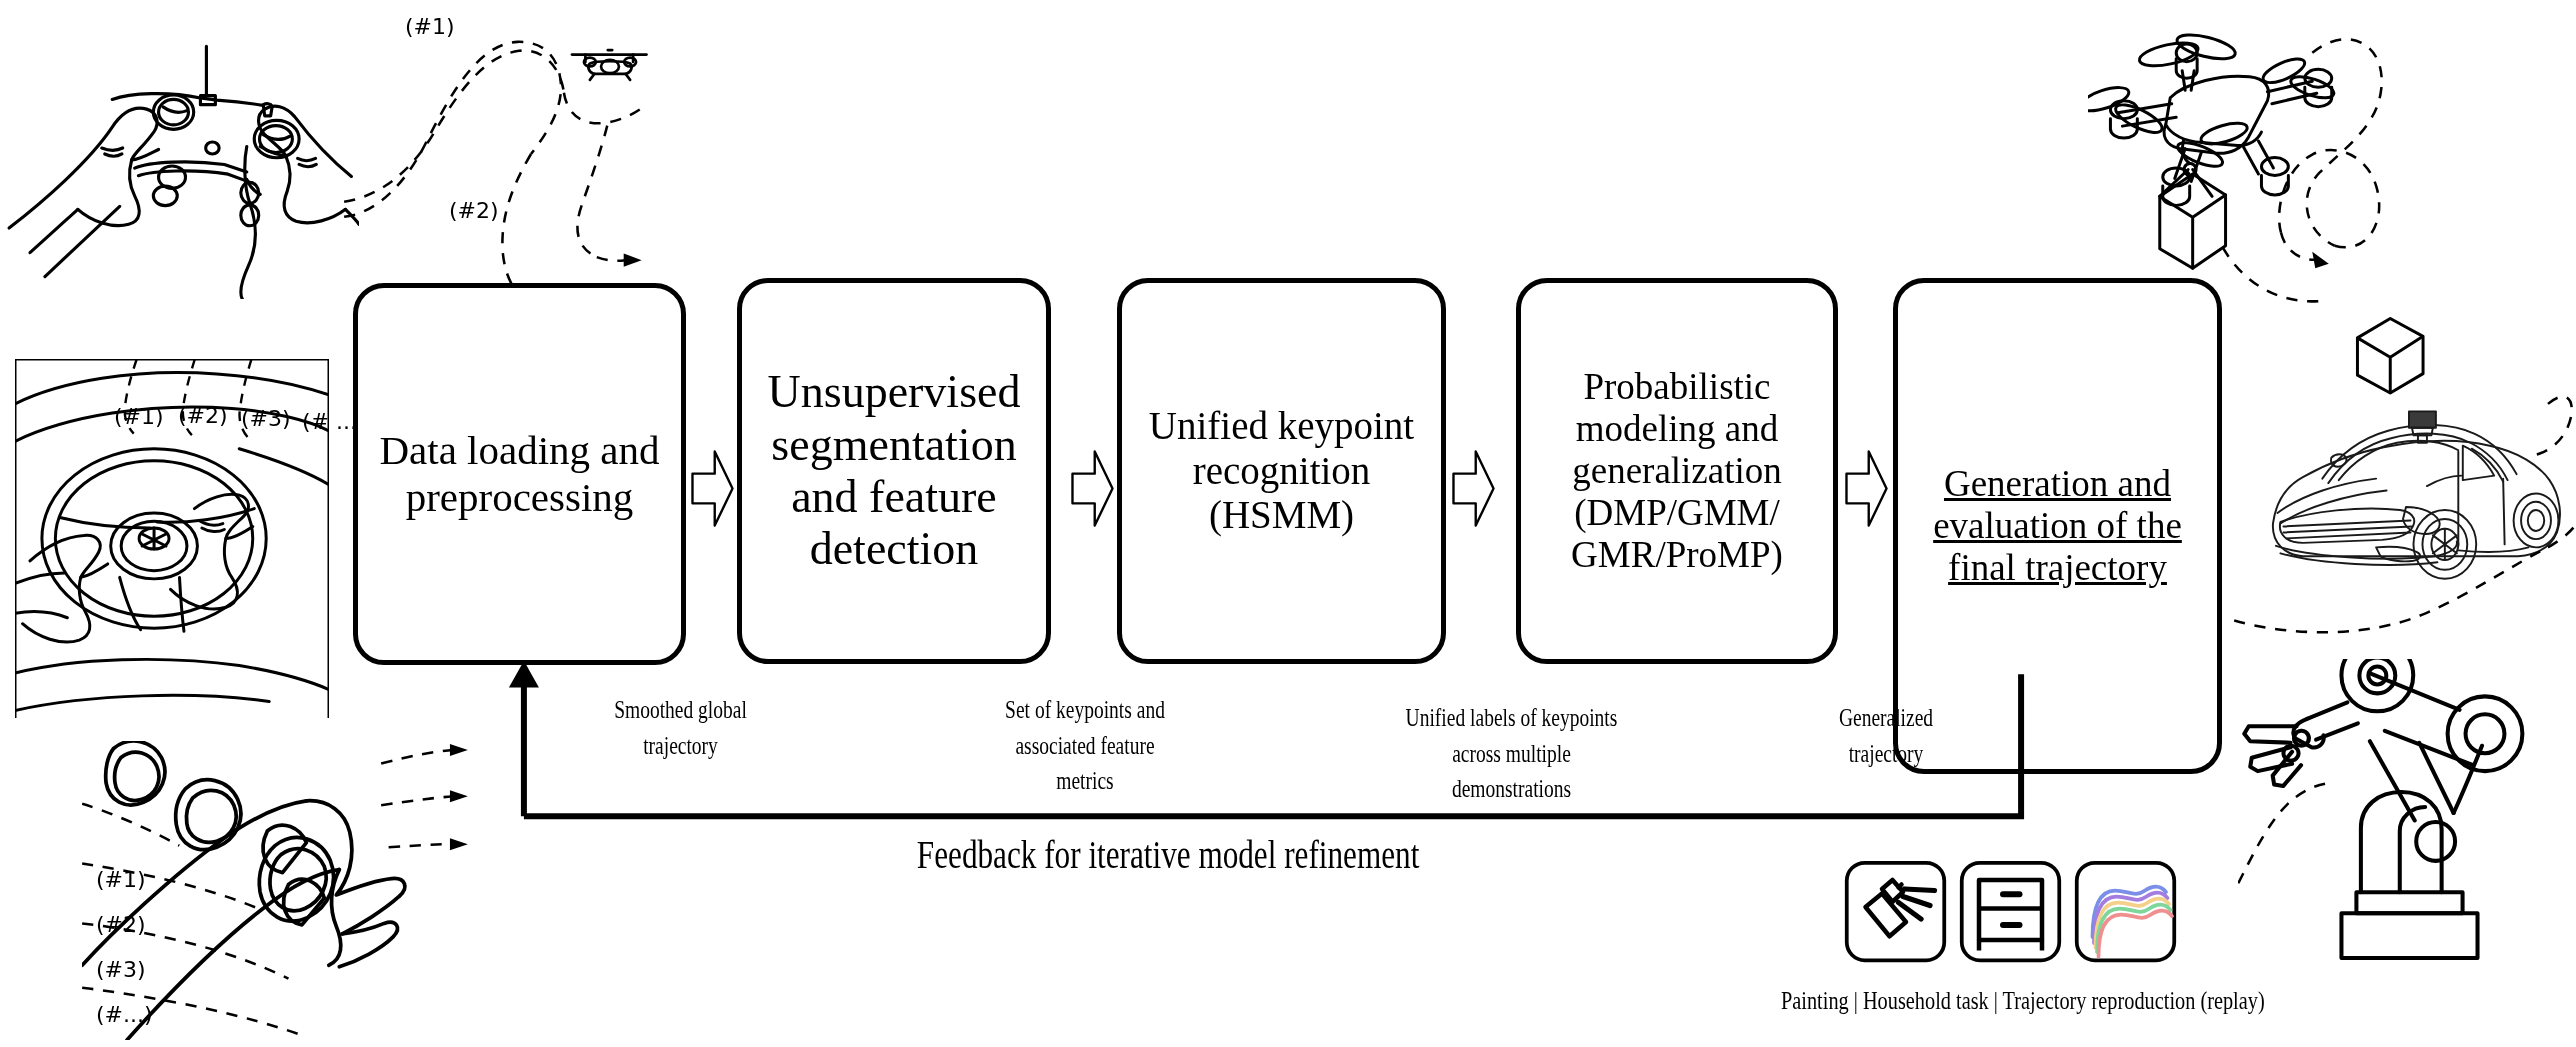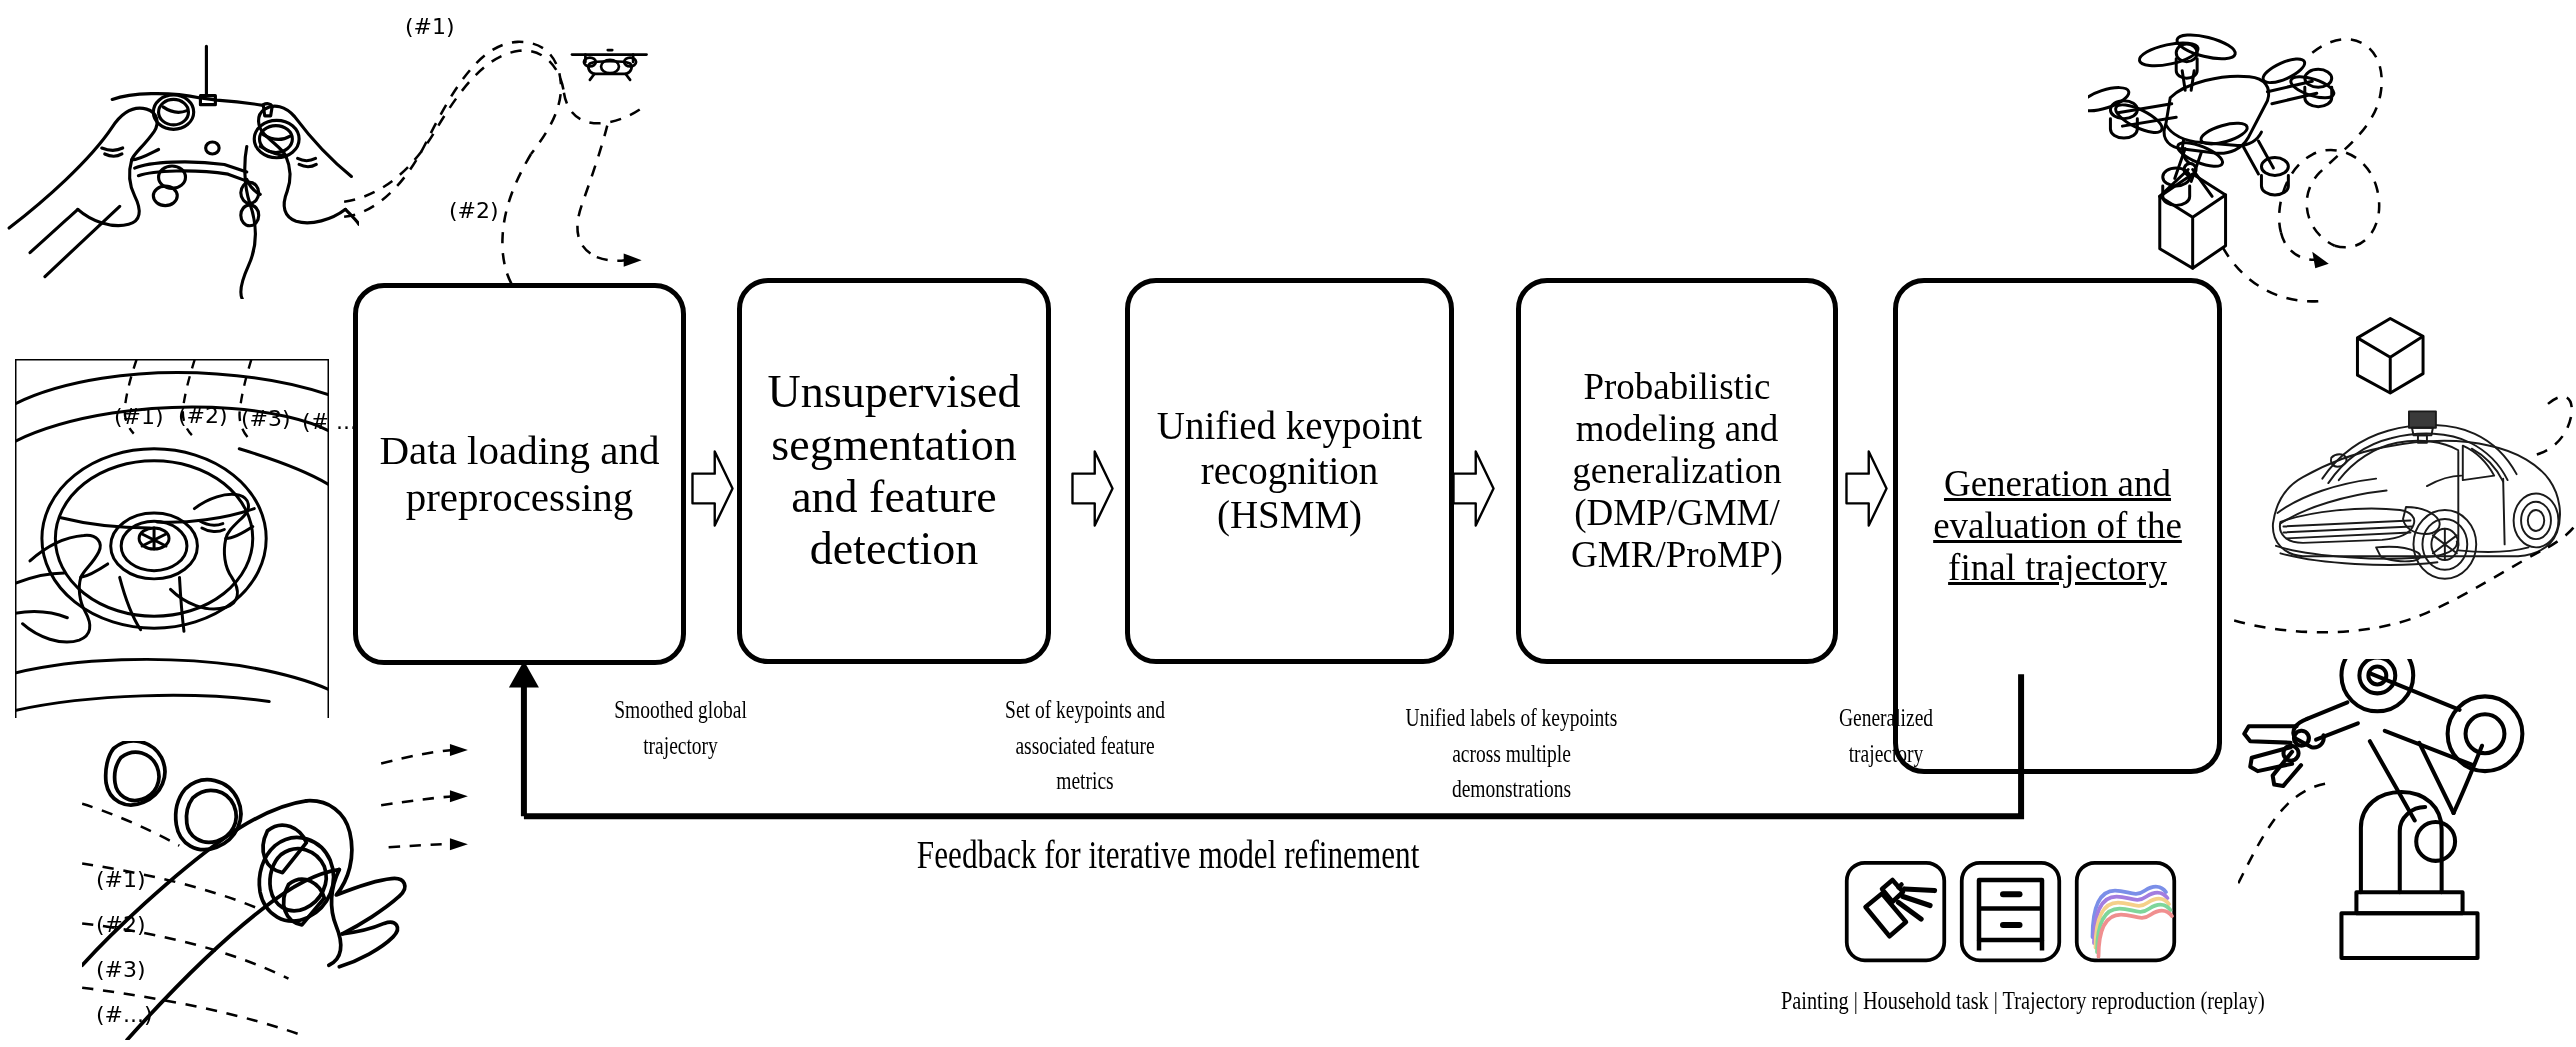--- a/index.html
+++ b/index.html
@@ -269,21 +269,21 @@
 preprocessing</span>
   </div>
 
   <div class="pbox" style="left:737px;top:278px;width:314px;height:386px;font-size:46px;">
     <span>Unsupervised
 segmentation
 and feature
 detection</span>
   </div>
 
-  <div class="pbox" style="left:1117px;top:278px;width:329px;height:386px;font-size:39px;margin-left:8px;">
+  <div class="pbox" style="left:1117px;top:278px;width:329px;height:386px;font-size:39px;">
     <span>Unified
 keypoint
 recognition
 (HSMM)</span>
   </div>
 
   <div class="pbox" style="left:1516px;top:278px;width:322px;height:386px;font-size:37px;align-items:center;">
     <span>Probabilistic
 modeling and
 generalization

